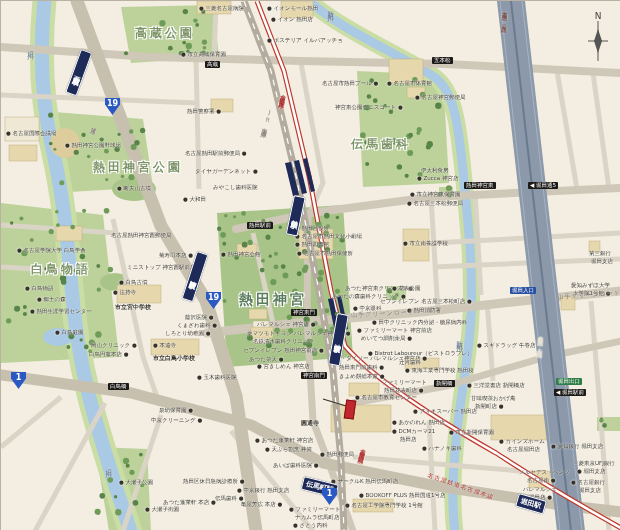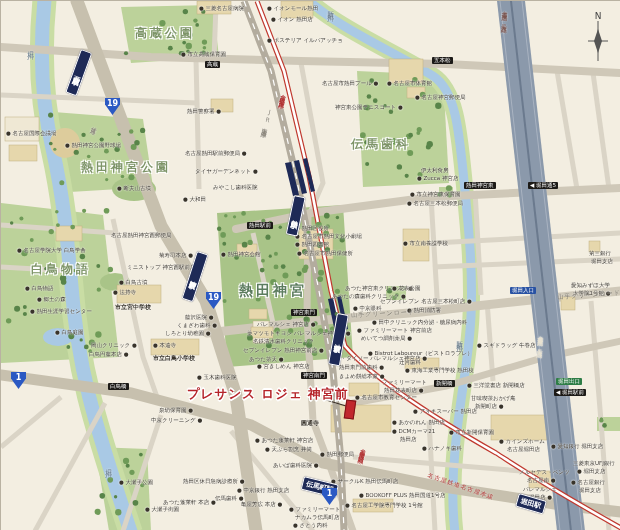--- a/index.html
+++ b/index.html
@@ -454,24 +454,24 @@
       <div class="poi" style="left: 383px; top: 386px;">熱田花表町店 ●</div>
       <div class="poi" style="left: 354px; top: 393px;">● 名古屋市教育センター</div>
       <div class="poi" style="left: 319px; top: 450px;">● 熱田郵便局</div>
       <div class="poi" style="left: 330px; top: 477px;">● サークルK 熱田伝馬町店</div>
       <div class="poi" style="left: 358px; top: 491px;">● BOOKOFF PLUS 熱田国道1号店</div>
       <div class="poi" style="left: 344px; top: 501px;">● 名古屋工学院専門学校 1号館</div>
       <div class="poi" style="left: 288px; top: 505px;">● ファミリーマート</div>
       <div class="poi" style="left: 294px; top: 513px;">ナカムラ伝馬町店</div>
       <div class="poi" style="left: 292px; top: 521px;">● さとう内科</div>
       <div class="park-label" style="left: 134px; top: 24px;">高蔵公園</div>
-      <div class="park-label" style="left: 68px; top: 158px; padding-left: 12px;">熱田神宮公園</div>
+      <div class="park-label" style="left: 80px; top: 158px; padding-left: 12px;">熱田神宮公園</div>
       <div class="park-label" style="left: 30px; top: 260px;">白鳥物語</div>
       <div class="park-label" style="left: 350px; top: 135px;">伝馬歯科</div>
-      <div class="park-label big" style="left: 238px; top: 281px; text-align: right;">熱田神宮</div>
+      <div class="park-label big" style="left: 238px; top: 290px; text-align: right;">熱田神宮</div>
       <div class="water-label" style="left: 24px; top: 44px;">堀川</div>
       <div class="water-label" style="left: 102px; top: 462px;">堀川</div>
       <div class="water-label" style="left: 324px; top: 4px;">新堀川</div>
       <div class="water-label" style="left: 453px; top: 334px;">新堀川</div>
       <div class="line-label vert" style="left: 279px; top: 88px; color: rgb(176, 48, 48); transform: rotate(13deg); transform-origin: left top;">名古屋鉄道名古屋本線</div>
       <div class="line-label vert" style="left: 264px; top: 106px; color: rgb(138, 133, 122); transform: rotate(13deg); transform-origin: left top;">JR東海道本線</div>
       <div class="line-label vert" style="left: 499px; top: 5px; color: rgb(119, 80, 74); transform: rotate(3deg); transform-origin: left top;">名古屋高速3号大高線</div>
       <div class="line-label vert" style="left: 535px; top: 330px; color: rgb(233, 226, 208); transform: rotate(4deg); transform-origin: left top;">名古屋高速3号大高線</div>
       <div class="line-label vert" style="left: 359px; top: 442px; color: rgb(176, 48, 48); transform: rotate(14deg); transform-origin: left top;">名古屋市営地下鉄名城線</div>
       <div class="line-label" style="left: 428px; top: 470px; color: rgb(176, 48, 48); transform: rotate(19deg); transform-origin: left top;">名古屋鉄道名古屋本線</div>
@@ -493,16 +493,15 @@
       <div class="sign black" style="left: 300px; top: 371px;">神宮南門</div>
       <div class="sign black" style="left: 107px; top: 382px;">白鳥橋</div>
       <div class="sign black" style="left: 433px; top: 379px;">新開橋</div>
       <div class="sign green" style="left: 555px; top: 377px;">堀田出口</div>
       <div class="sign black" style="left: 553px; top: 388px;">◀ 堀田駅前</div>
       <div class="sign blue" style="left: 509px; top: 286px;">堀田入口</div>
       <div class="shield" style="left: 104px; top: 97px;">19</div>
       <div class="shield" style="left: 205px; top: 291px;">19</div>
       <div class="shield" style="left: 10px; top: 371px;">1</div>
       <div class="shield" style="left: 321px; top: 487px;">1</div>
-      <div class="prop-title" style="left: 186px; top: 385px;">プレサンス ロジェ 神宮前</div>
       <div class="prop-marker" style="left: 344px; top: 399px; width: 8px; height: 17px; transform: rotate(8deg);"></div>
     </div>
 </div>
 
 </body></html>

